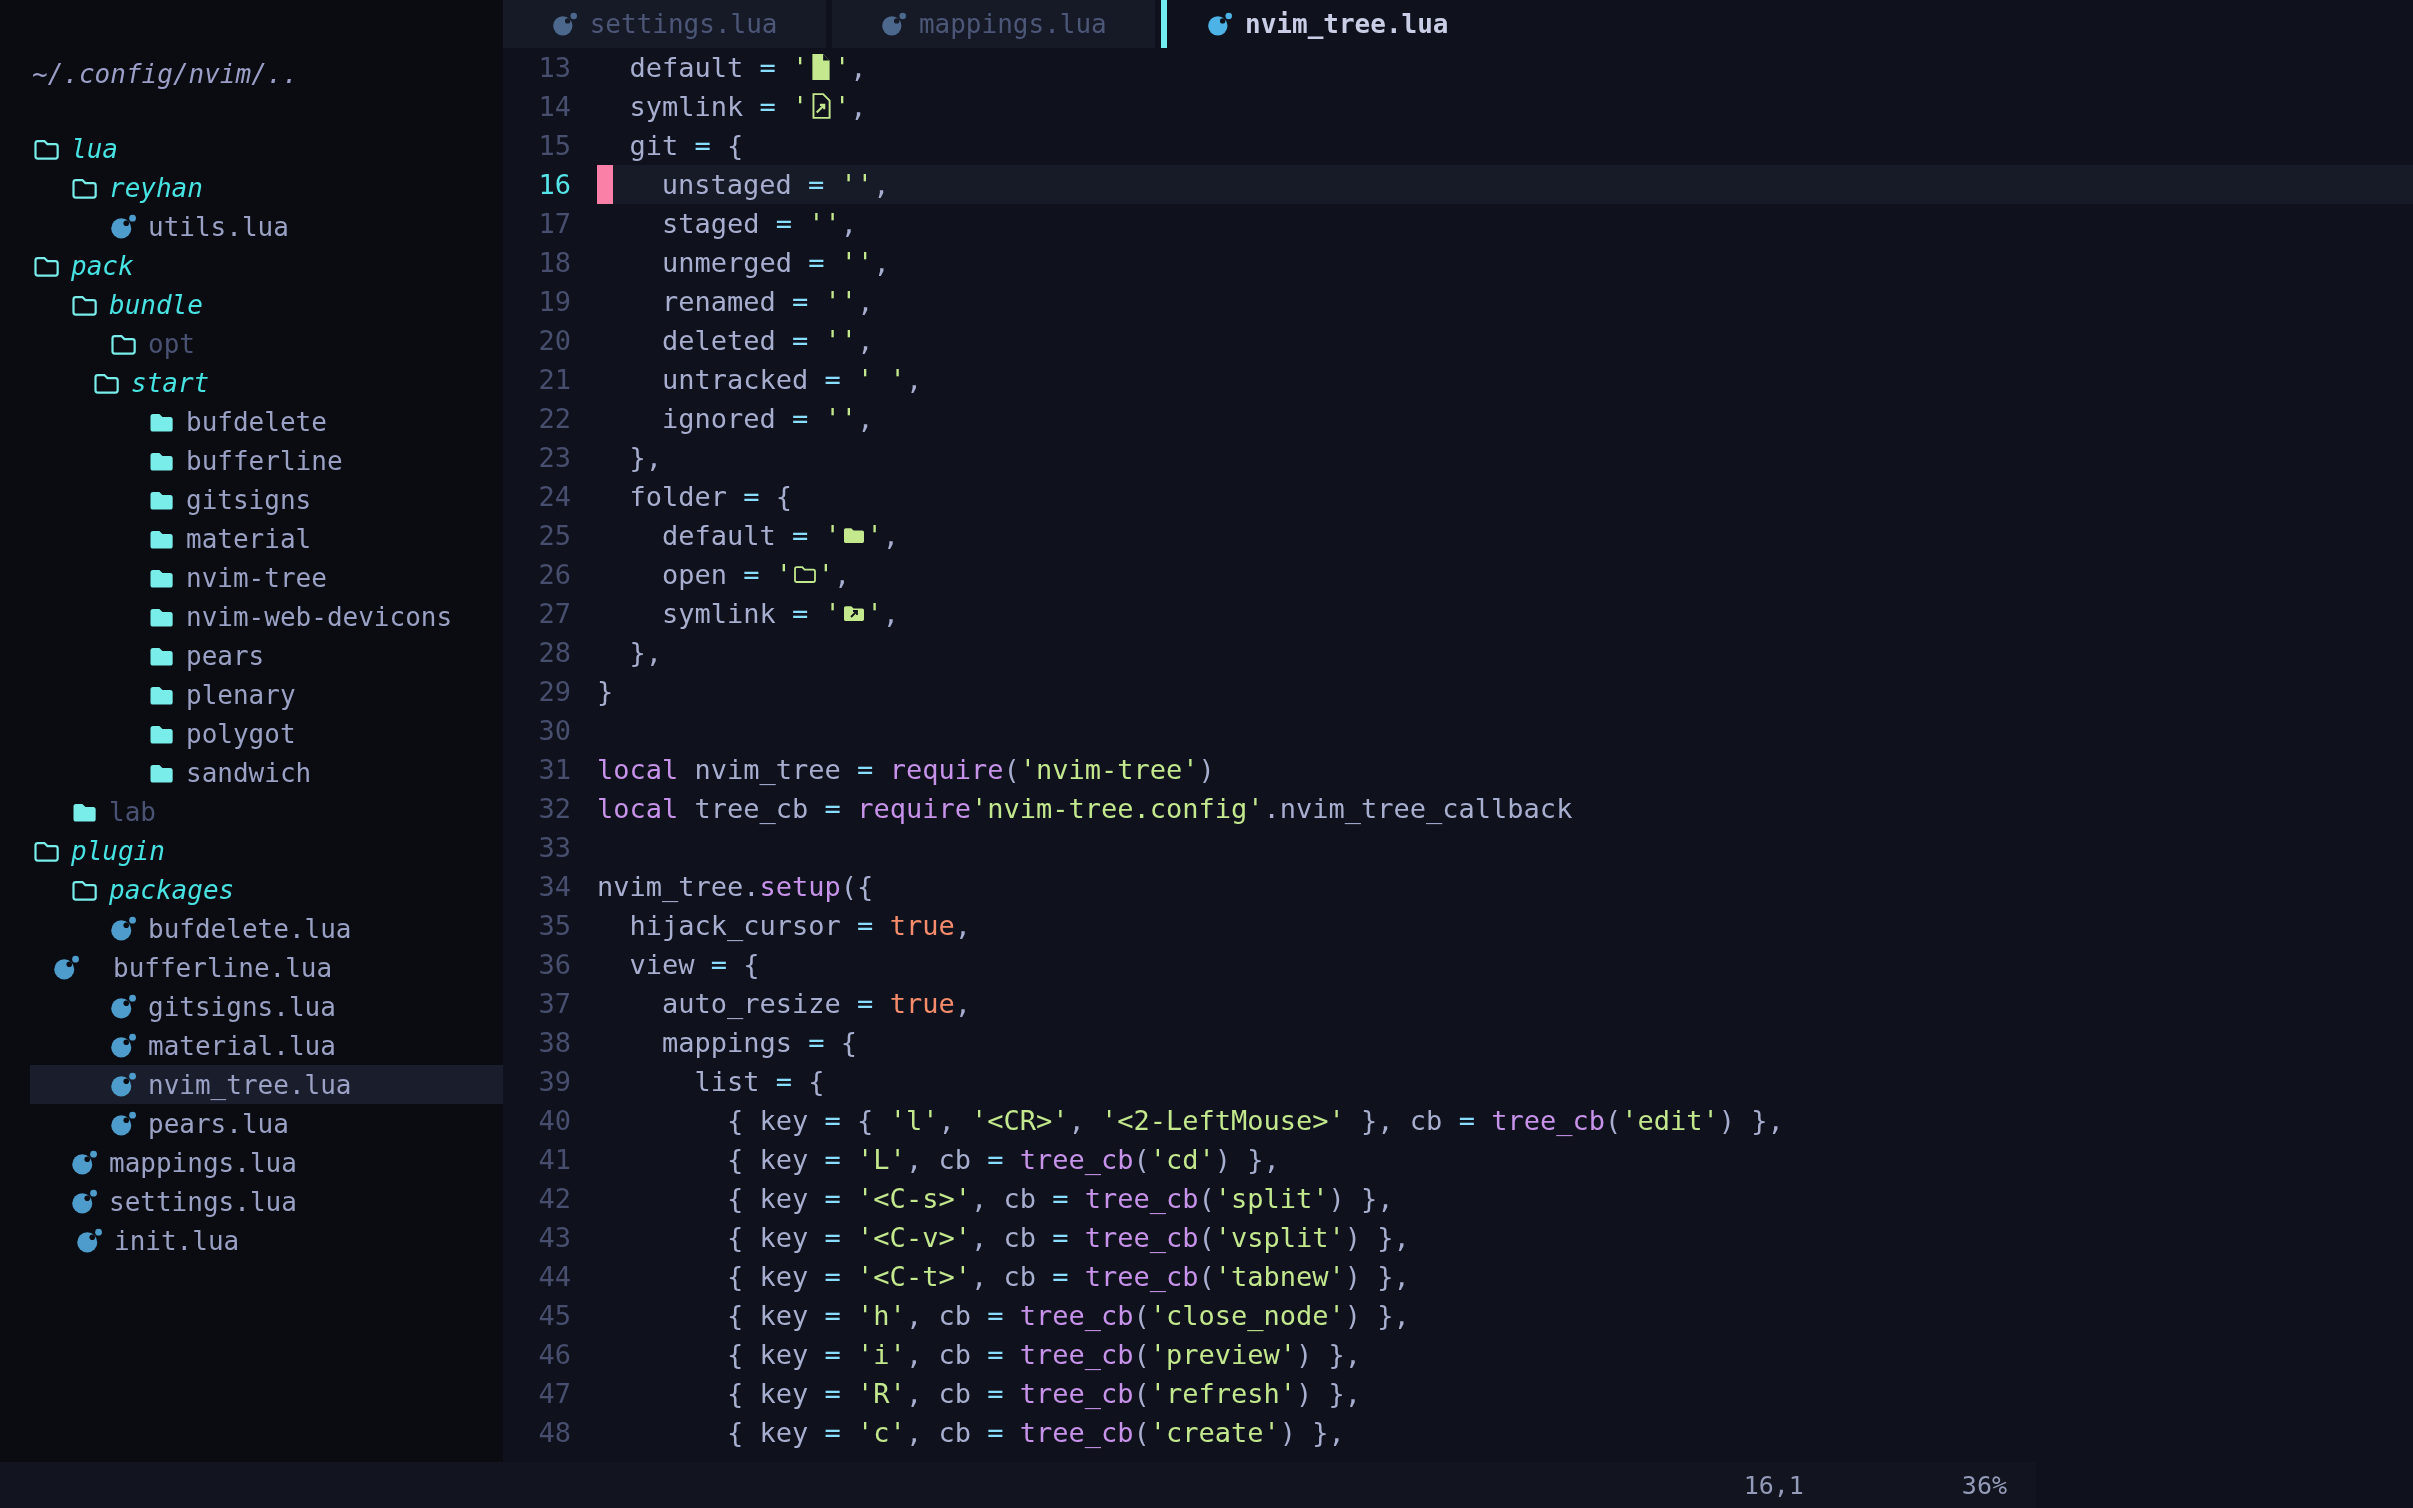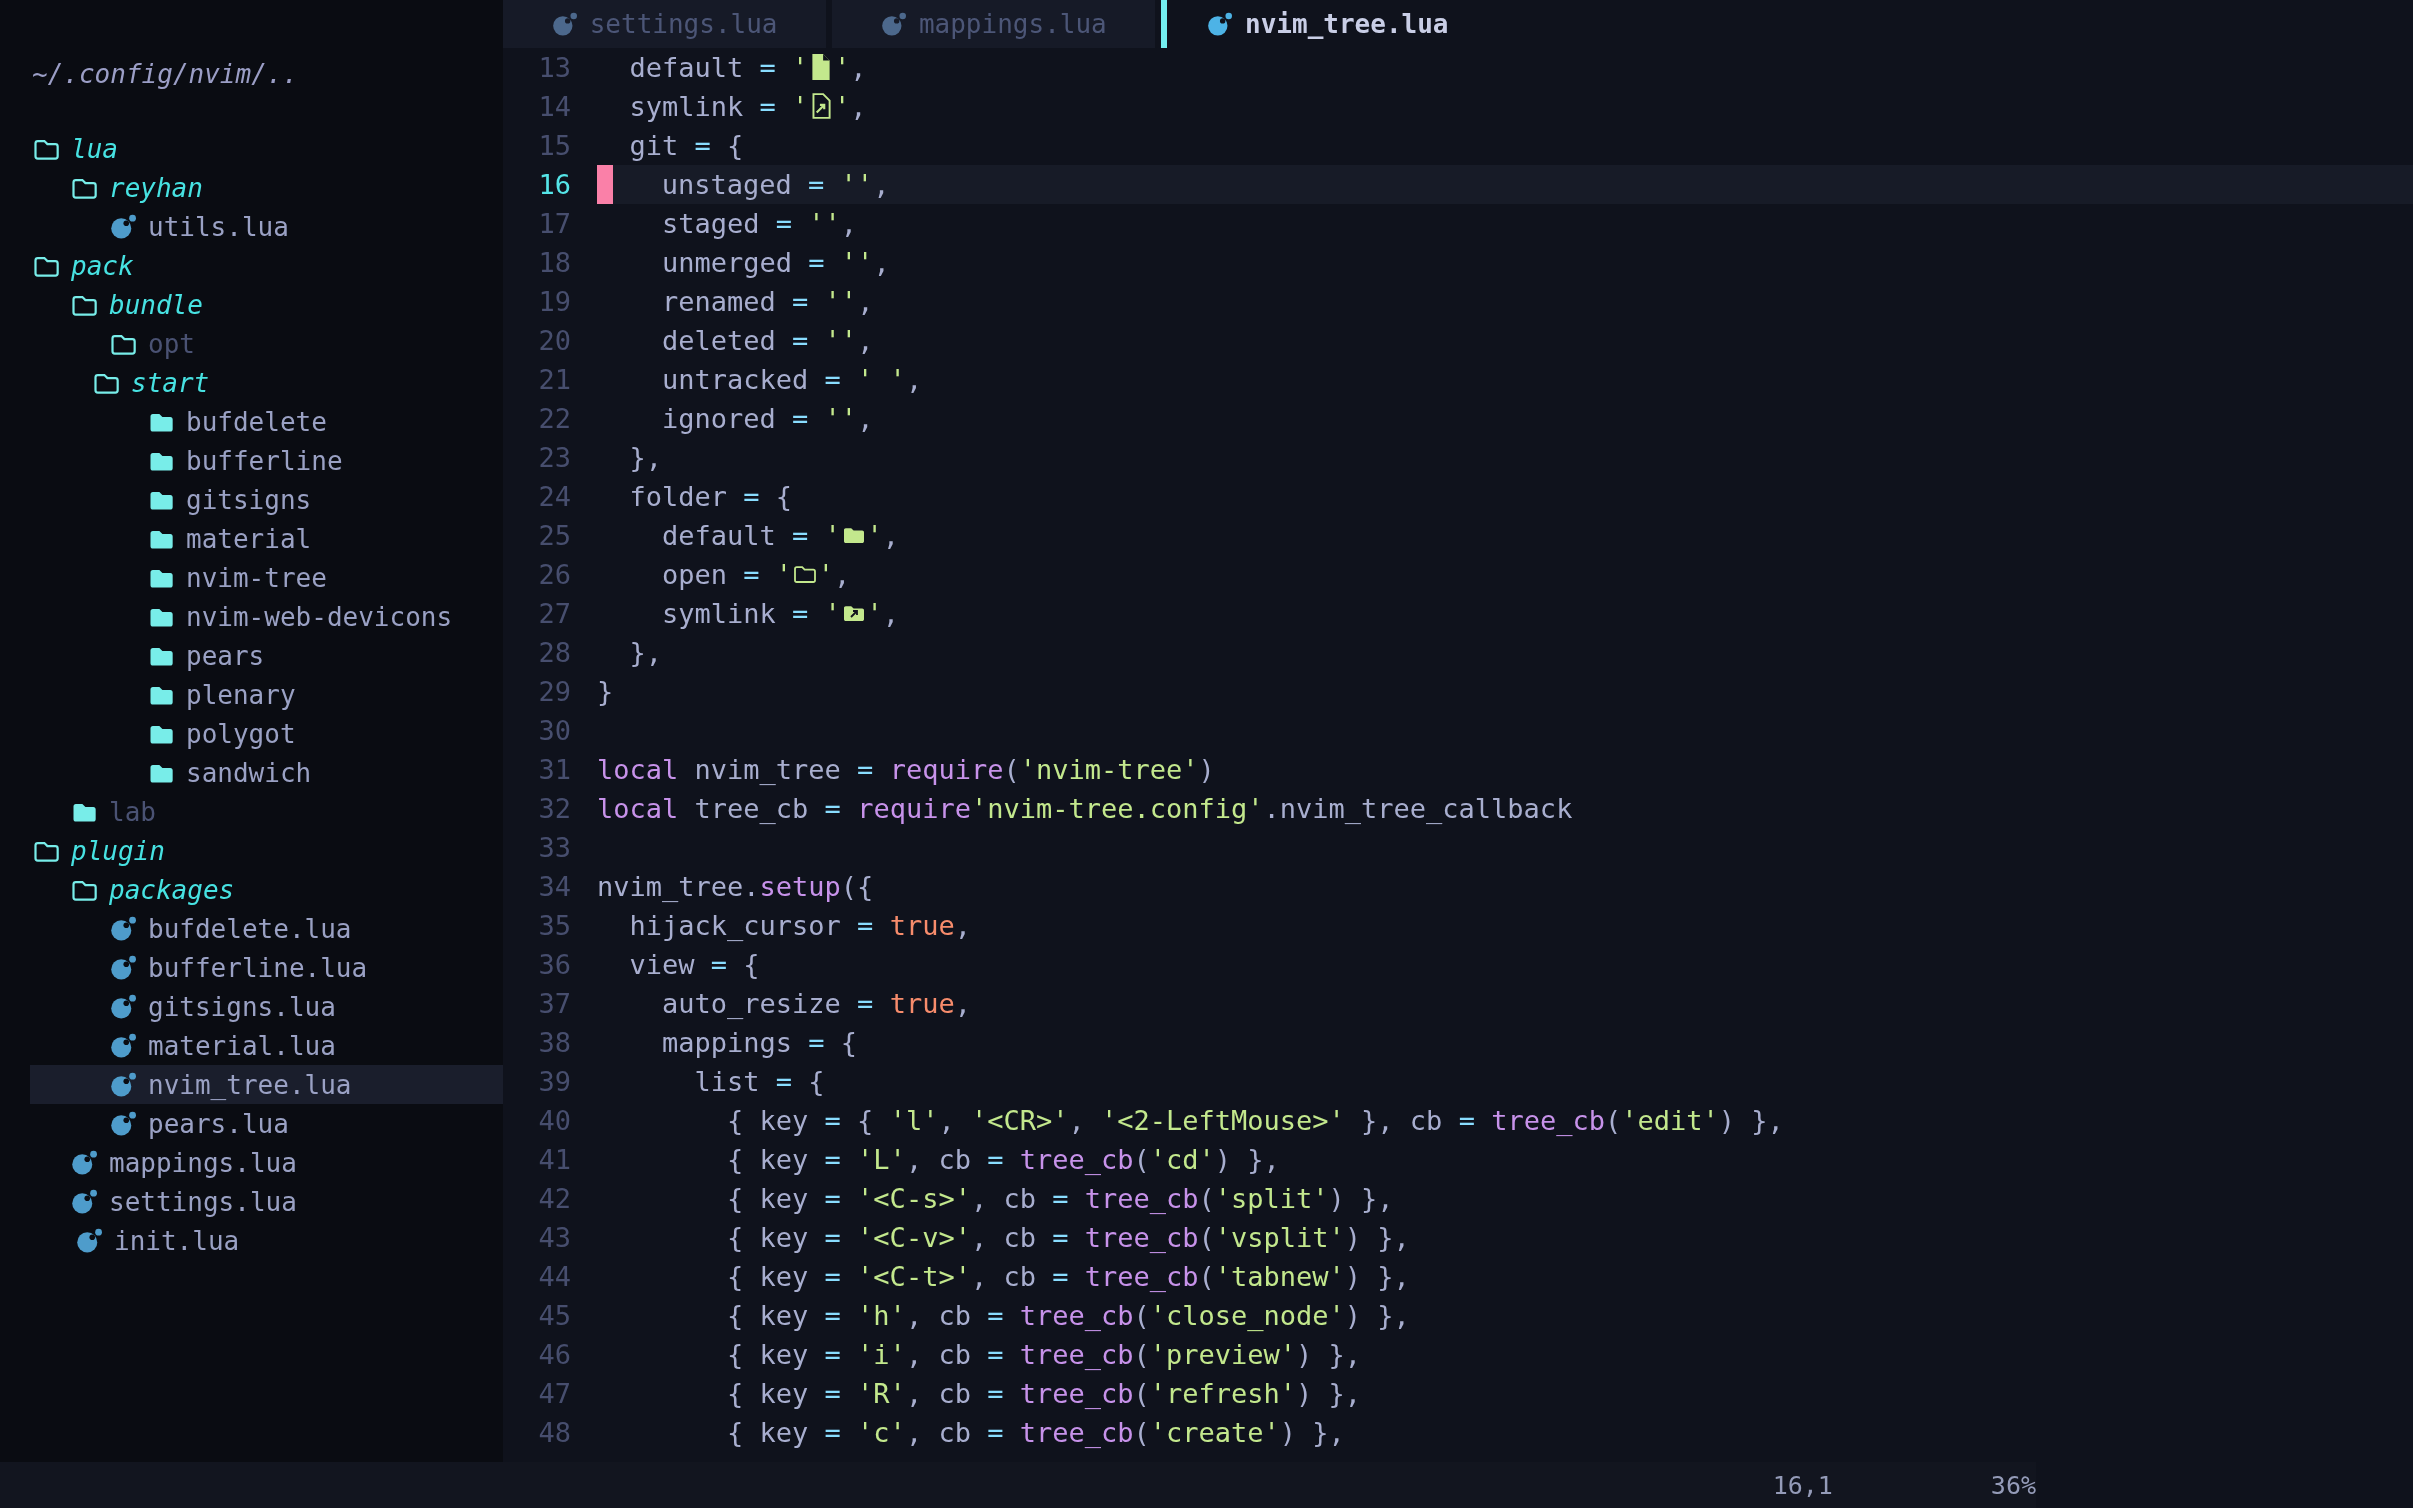--- a/index.html
+++ b/index.html
@@ -59,21 +59,21 @@
   .tok-fg{color:var(--fg)}
   .cursor{display:inline-block;width:16px;height:39px;background:var(--cursor);
           vertical-align:top}
   .ci{height:28px;width:24px;vertical-align:-4.2px;margin:0 0.8px}
 
   
   .statusline{position:absolute;left:0;bottom:0;width:2036px;height:46px;
               background:var(--stat);display:flex;align-items:center;
               justify-content:flex-end;font-size:25px;color:var(--statfg)}
   .ruler{margin-right:158px}
-  .pct{}
+  .pct{margin-right:29px}
 </style>
 </head>
 <body>
 
 <div class="app">
   <aside class="sidebar">
     <div id="tree">
         <div class="tree-row root" style="padding-left: 32px; margin-top: 8px;">
           <span>~/.config/nvim/..</span>
         </div>
@@ -200,21 +200,21 @@
           <span>packages</span>
         </div>
         <div class="tree-row file" style="padding-left: 109px;">
           <svg viewBox="0 0 24 24">
             <circle class="lua-body" cx="10.5" cy="13.2" r="8.6"></circle>
             <circle class="lua-body" cx="20.2" cy="4.4" r="2.9"></circle>
             <circle class="lua-hole" cx="14.8" cy="8.8" r="2.4"></circle>
           </svg>
           <span>bufdelete.lua</span>
         </div>
-        <div class="tree-row file" style="padding-left: 109px;">
+        <div class="tree-row file" style="padding-left: 52px; gap: 22px;">
           <svg viewBox="0 0 24 24">
             <circle class="lua-body" cx="10.5" cy="13.2" r="8.6"></circle>
             <circle class="lua-body" cx="20.2" cy="4.4" r="2.9"></circle>
             <circle class="lua-hole" cx="14.8" cy="8.8" r="2.4"></circle>
           </svg>
           <span>bufferline.lua</span>
         </div>
         <div class="tree-row file" style="padding-left: 109px;">
           <svg viewBox="0 0 24 24">
             <circle class="lua-body" cx="10.5" cy="13.2" r="8.6"></circle>

